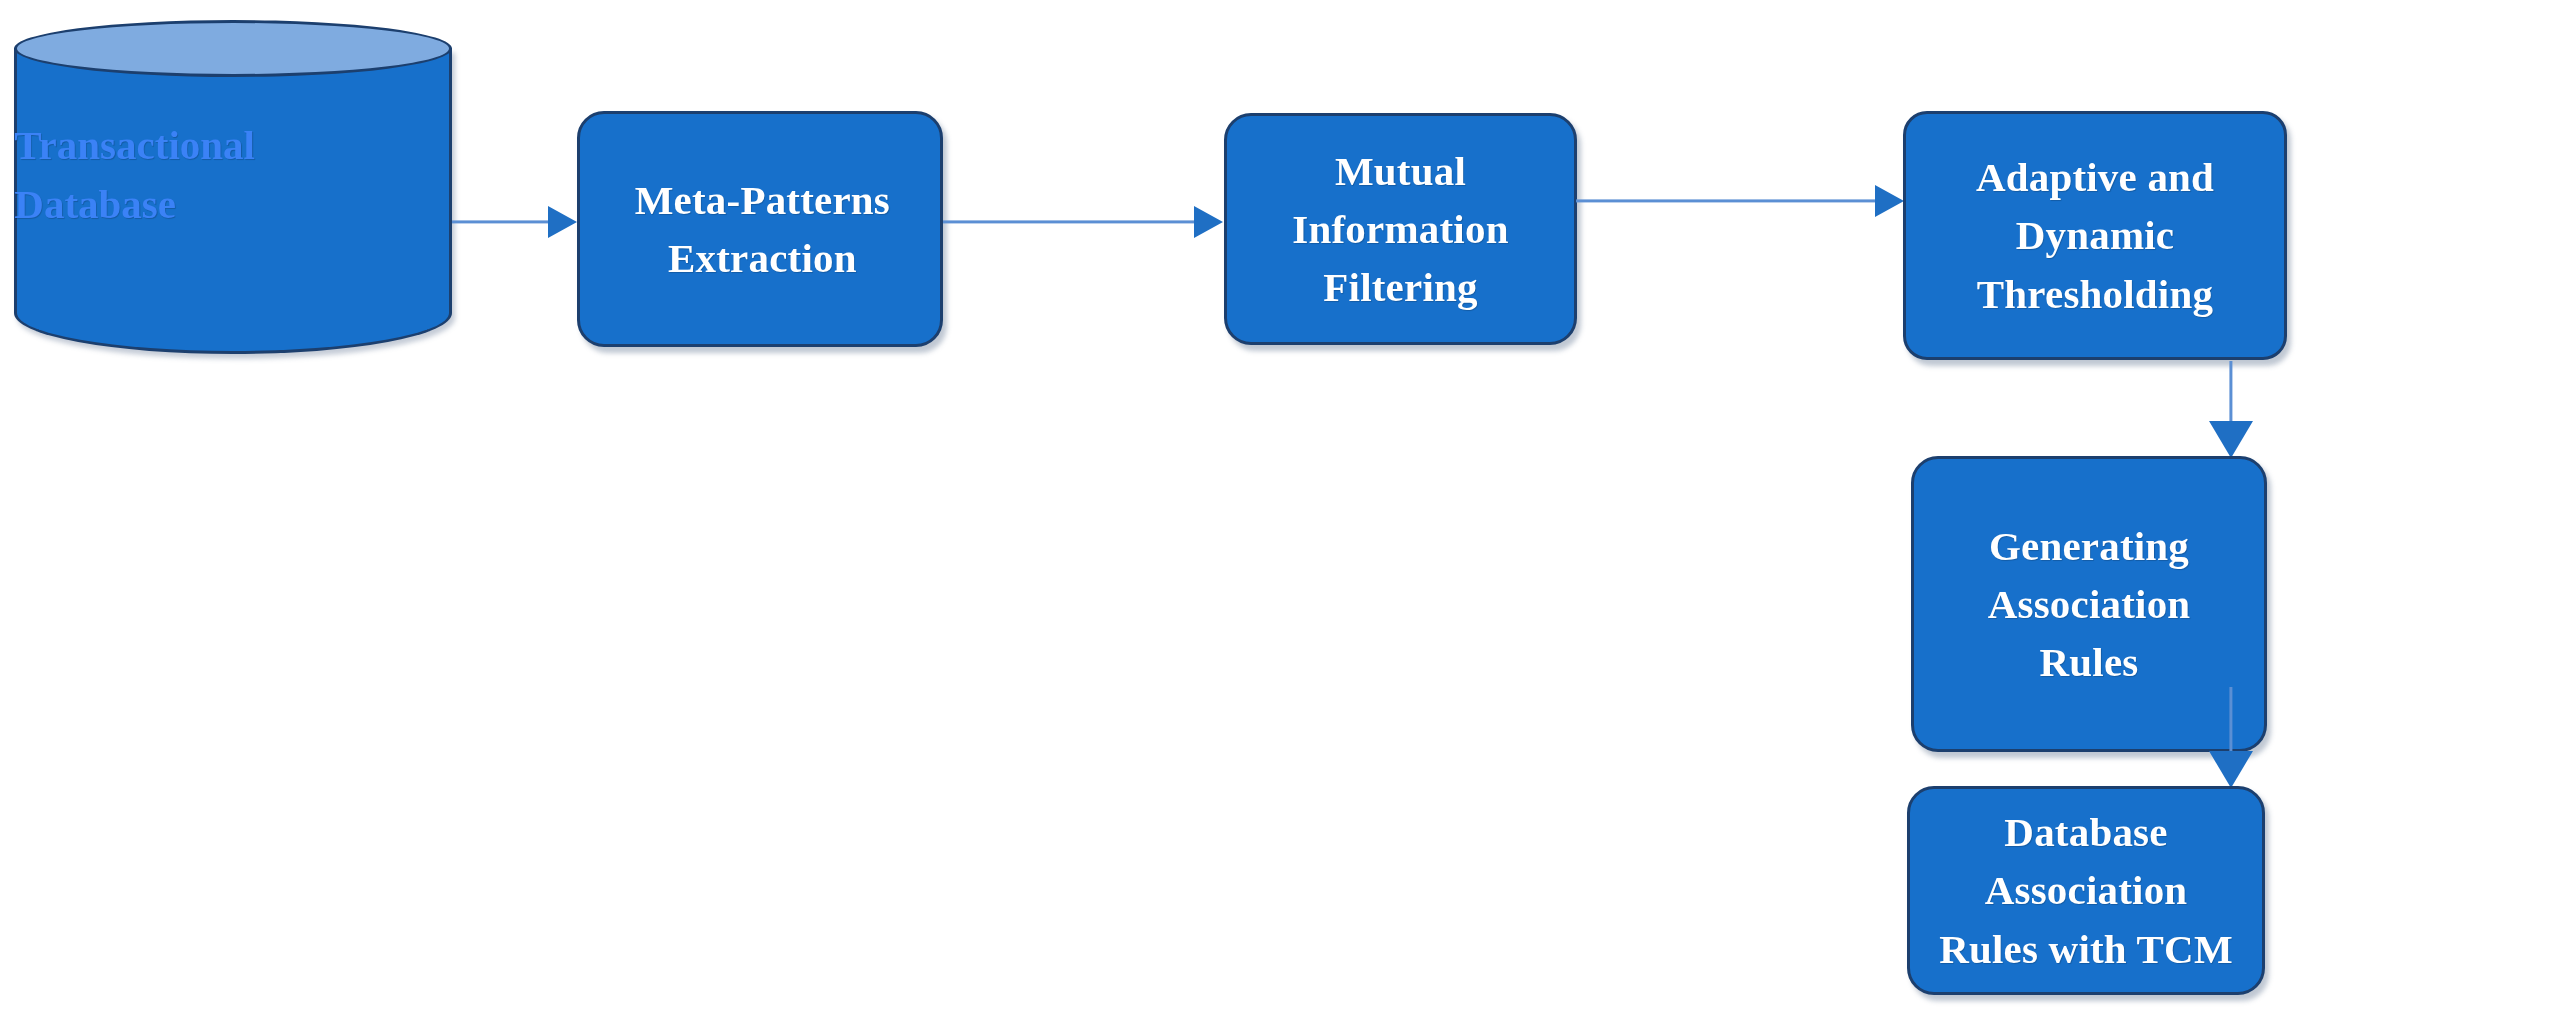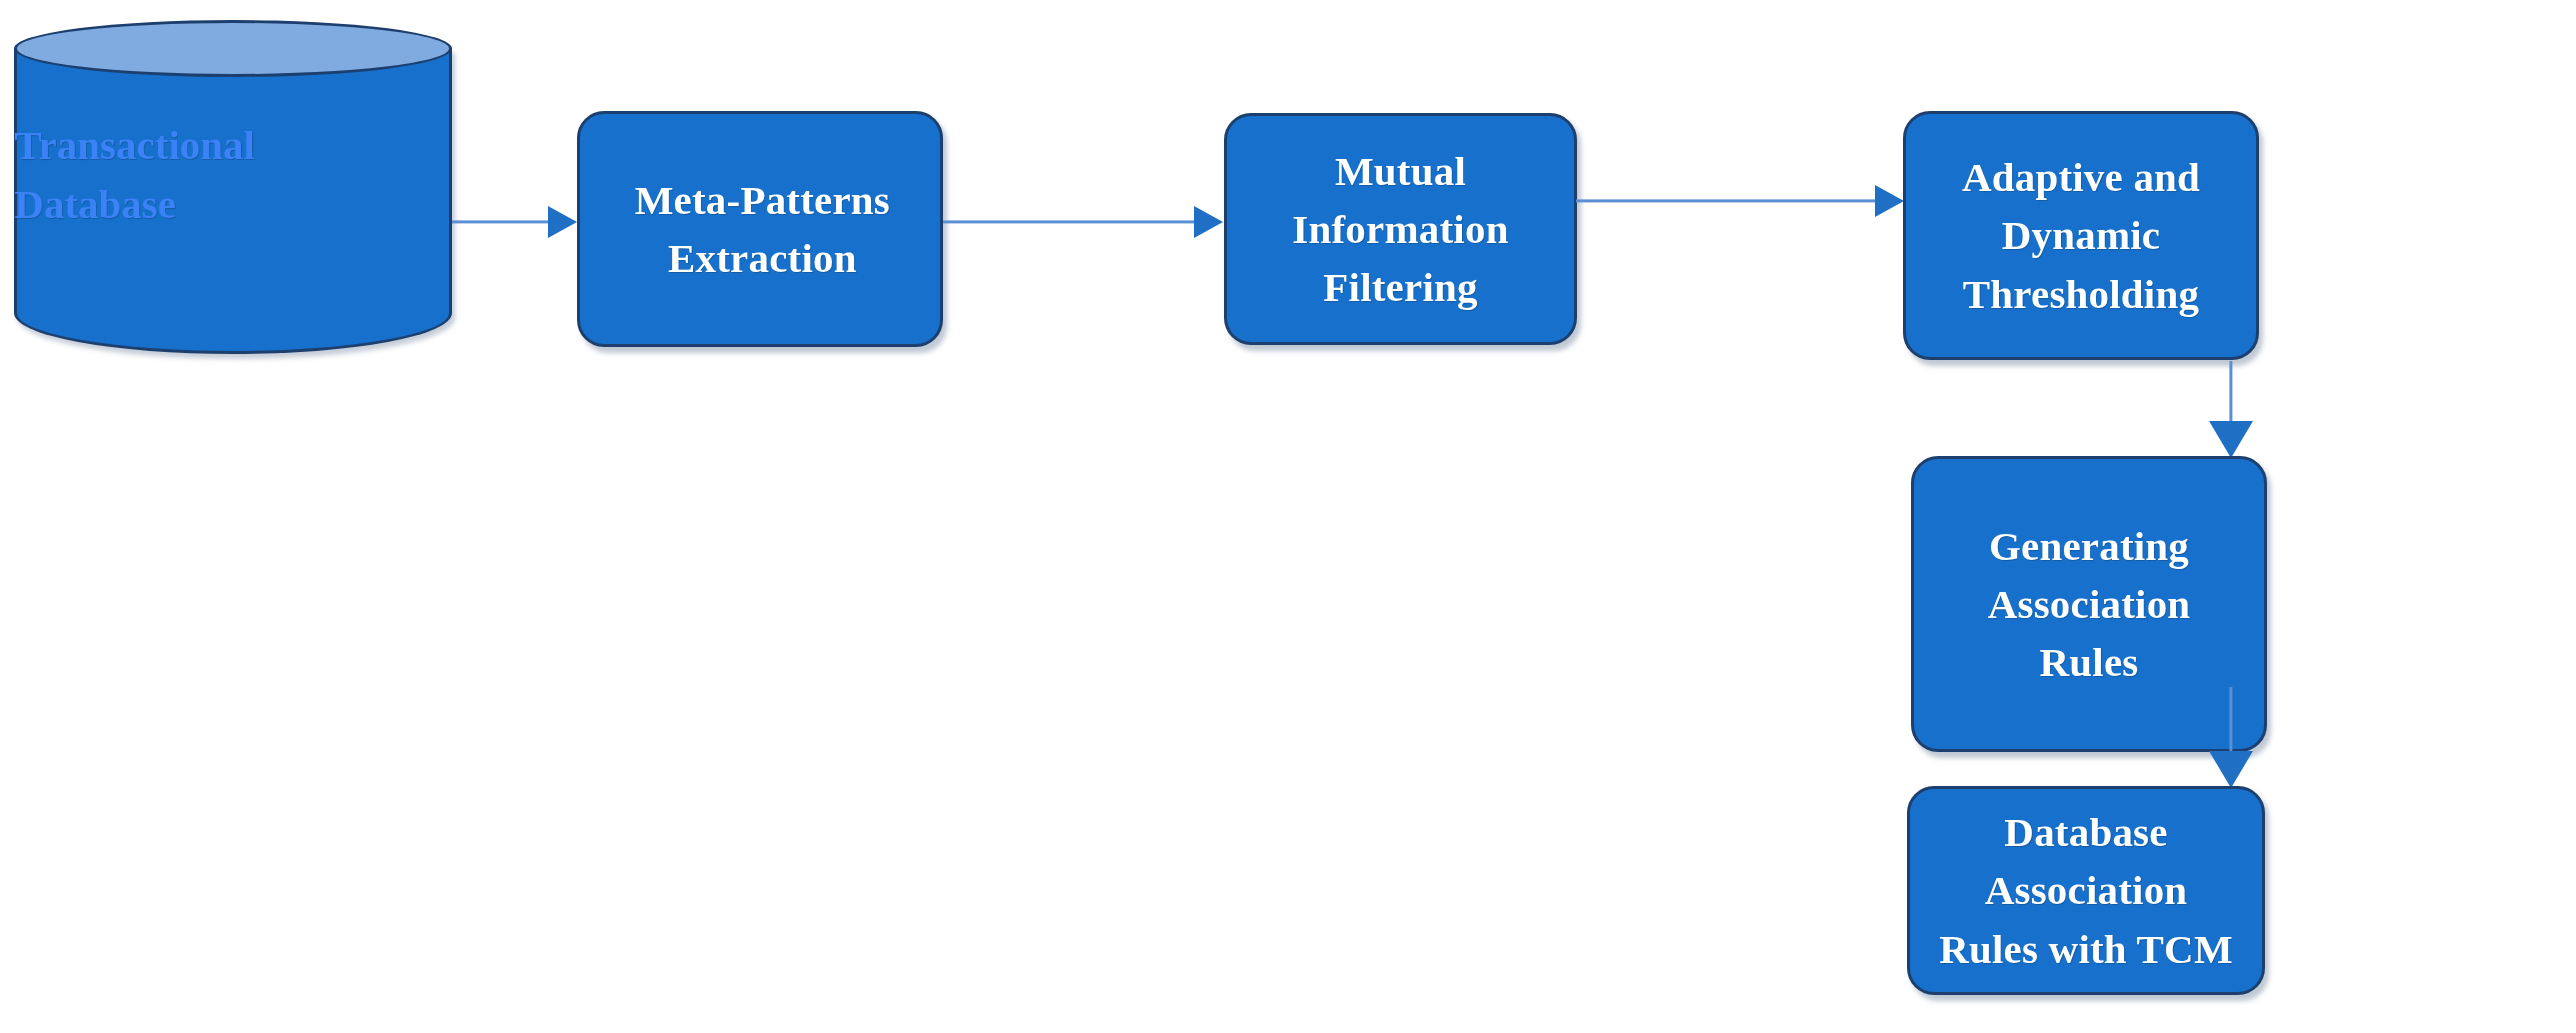--- a/index.html
+++ b/index.html
@@ -165,21 +165,21 @@
       <span>Mutual Information</span><br>
       <span>Filtering</span>
     </span>
   </div>
 
   <div class="conn conn-h" style="left:1576px; top:184px; width:328px; height:33px;">
     <div class="line" style="width:299px;"></div>
     <div class="head"></div>
   </div>
 
-  <div class="node-box" style="left:1903px; top:111px; width:356px; height:249px;">
+  <div class="node-box" style="left:1903px; top:111px; width:384px; height:249px;border-radius:24px;">
     <span class="label">
       <span>Adaptive and Dynamic</span><br>
       <span>Thresholding</span>
     </span>
   </div>
 
   <div class="conn conn-v" style="left:2208px; top:361px; width:45px; height:97px;">
     <div class="line" style="height:65px;"></div>
     <div class="head"></div>
   </div>

